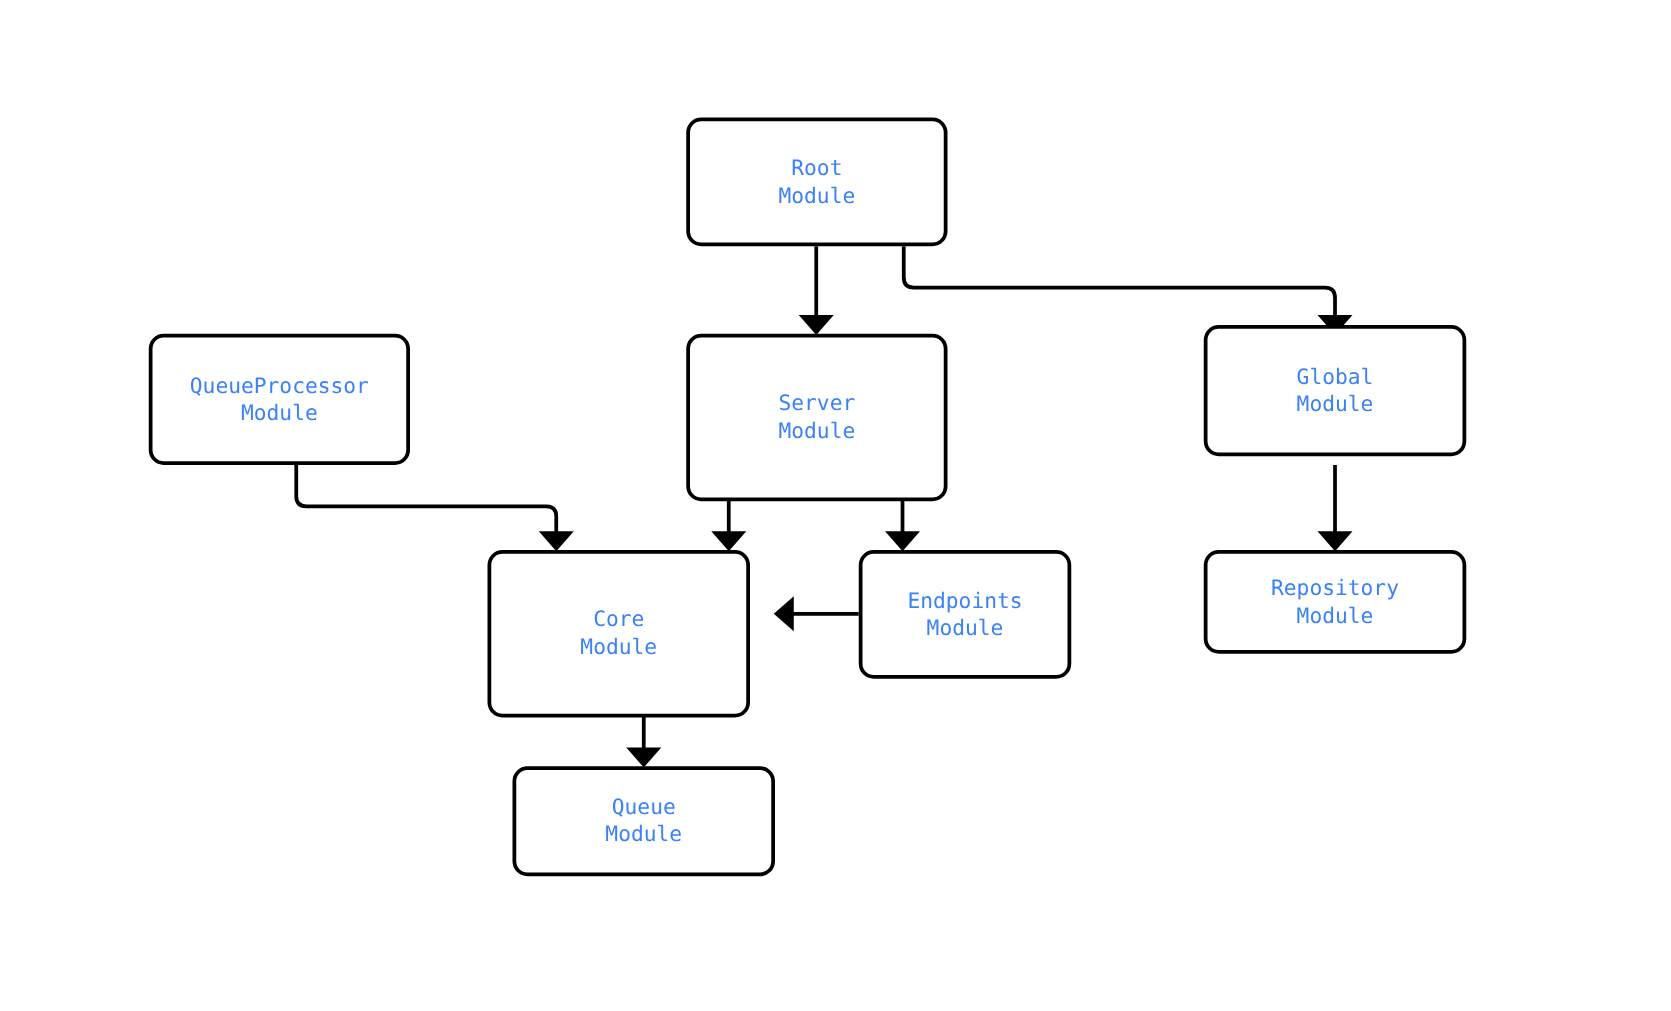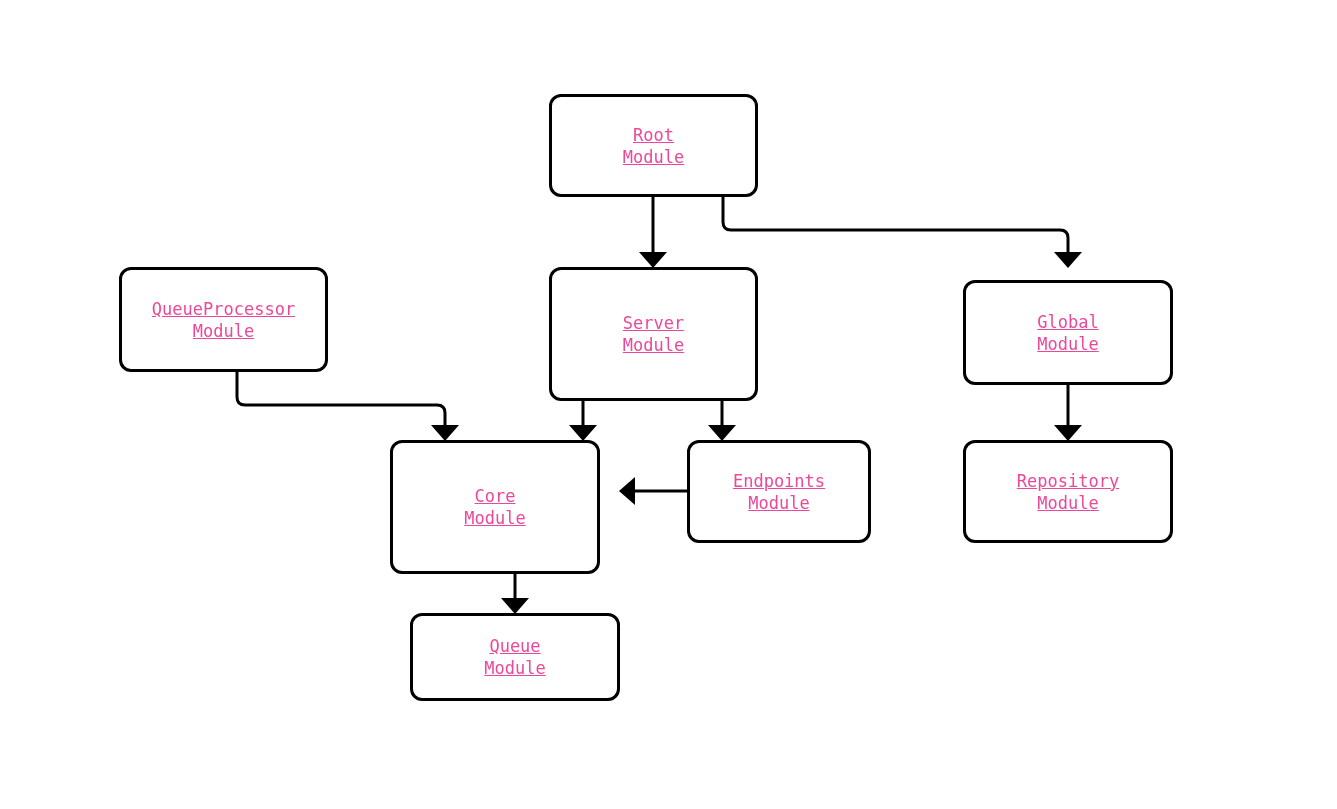--- a/index.html
+++ b/index.html
@@ -36,25 +36,24 @@
     display: flex;
     flex-direction: column;
     align-items: center;
     justify-content: center;
     z-index: 2;
   }
   .node-label {
     font-family: "DejaVu Sans Mono", "Liberation Mono", monospace;
     font-size: 17px;
     line-height: 22px;
-    color: #ec4899;
+    color: #3b82f6;
     text-align: center;
     white-space: pre;
     letter-spacing: 0px;
-    text-decoration: underline;
   }
 </style>
 </head>
 <body>
 
 <div id="diagram-root">
 
   <svg id="edge-layer" width="1337" height="809" viewBox="0 0 1337 809" xmlns="http://www.w3.org/2000/svg">
 
     <g>
@@ -106,36 +105,36 @@
   <div class="node" style="left:119px; top:267px; width:209px; height:105px;">
     <div class="node-label">QueueProcessor</div>
     <div class="node-label">Module</div>
   </div>
 
   <div class="node" style="left:549px; top:267px; width:209px; height:134px;">
     <div class="node-label">Server</div>
     <div class="node-label">Module</div>
   </div>
 
-  <div class="node" style="left:963px; top:280px; width:210px; height:105px;">
+  <div class="node" style="left:963px; top:260px; width:210px; height:105px;">
     <div class="node-label">Global</div>
     <div class="node-label">Module</div>
   </div>
 
   <div class="node" style="left:390px; top:440px; width:210px; height:134px;">
     <div class="node-label">Core</div>
     <div class="node-label">Module</div>
   </div>
 
-  <div class="node" style="left:687px; top:440px; width:184px; height:103px;">
+  <div class="node" style="left:687px; top:440px; width:170px; height:103px;">
     <div class="node-label">Endpoints</div>
     <div class="node-label">Module</div>
   </div>
 
-  <div class="node" style="left:963px; top:440px; width:210px; height:103px;">
+  <div class="node" style="left:963px; top:440px; width:210px; height:83px;">
     <div class="node-label">Repository</div>
     <div class="node-label">Module</div>
   </div>
 
   <div class="node" style="left:410px; top:613px; width:210px; height:88px;">
     <div class="node-label">Queue</div>
     <div class="node-label">Module</div>
   </div>
 
 </div>

